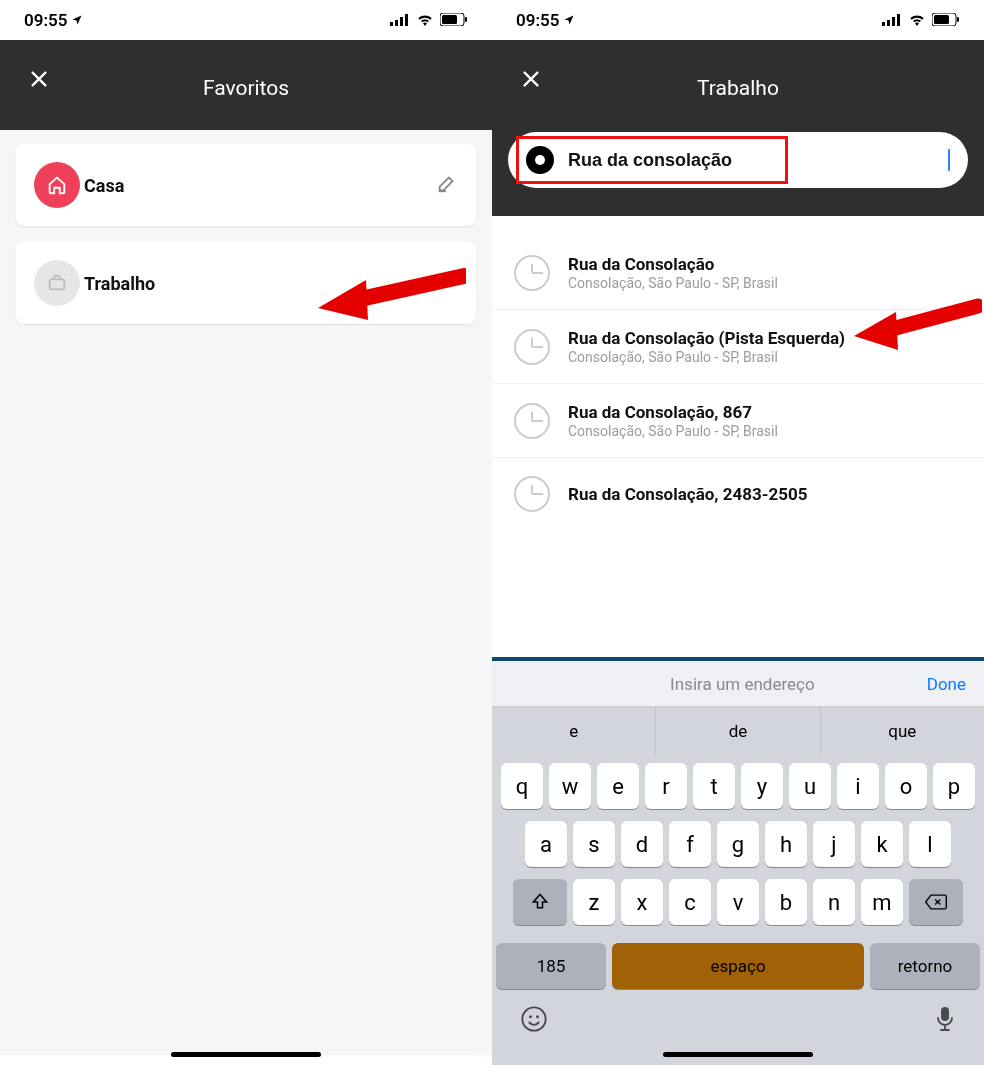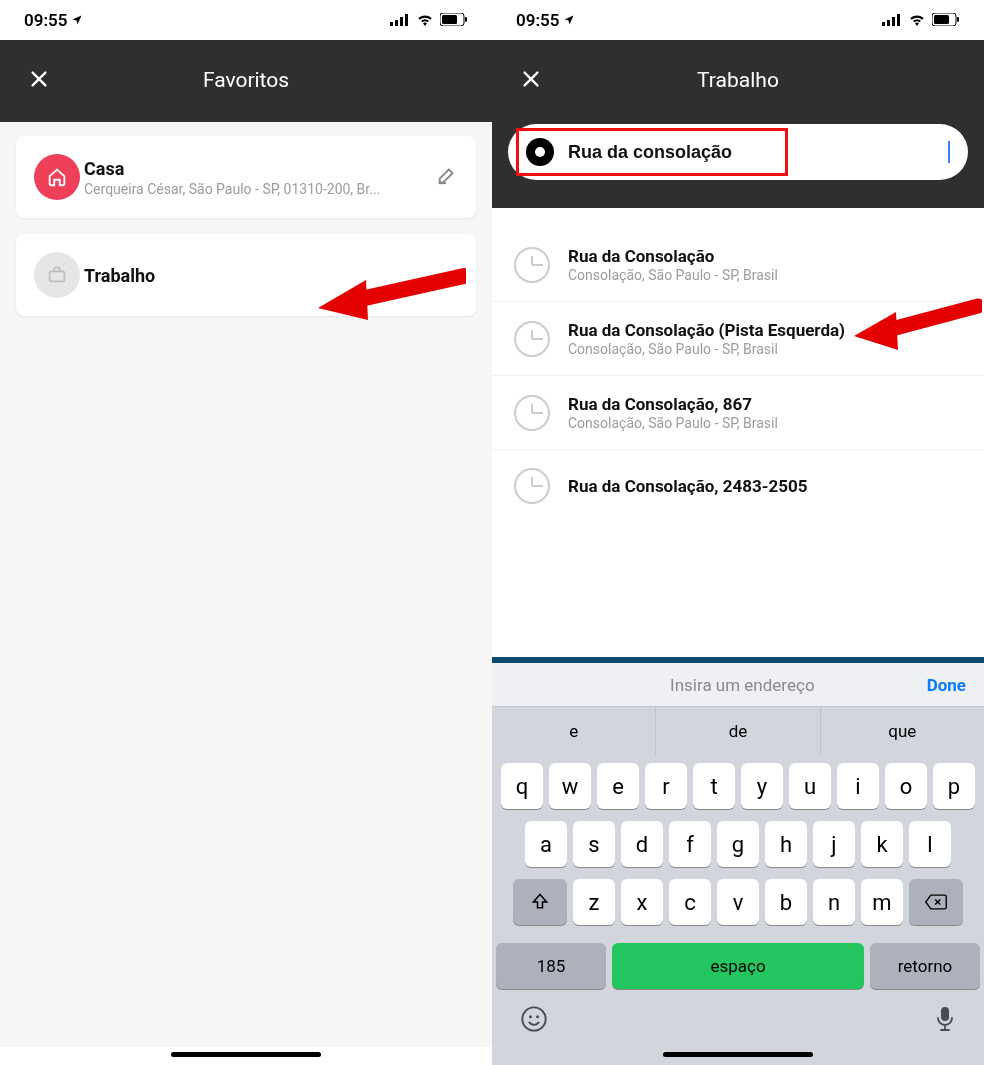--- a/index.html
+++ b/index.html
@@ -26,21 +26,21 @@
     padding: 0 24px;
     font-size: 17px;
     font-weight: 600;
     color: #000;
   }
   .status-left { display: flex; align-items: center; gap: 4px; }
   .status-right { display: flex; align-items: center; gap: 6px; }
   .header-dark {
     background: #2f2f2f;
     color: #fff;
-    padding: 24px 20px 34px;
+    padding: 32px 20px 34px;
     position: relative;
   }
   .close-x {
     position: absolute;
     left: 28px;
     top: 28px;
     width: 28px; height: 28px;
     cursor: pointer;
     color: #fff;
   }
@@ -135,43 +135,43 @@
   .res-sub { font-size:14px; color:#9c9c9c; margin-top:1px; }
 
   
   .kb-area {
     position:absolute; bottom:0; left:0; right:0;
     background:#d2d5db;
   }
   .kb-toolbar {
     background:#eef0f3; height:50px;
     display:flex; align-items:center; justify-content:space-between;
-    padding:0 18px; border-top:6px solid #0c4a6e; border-bottom:1px solid #c7c7cc;
+    padding:0 18px; border-top:4px solid #0c4a6e; border-bottom:1px solid #c7c7cc;
     font-size:17px;
   }
   .kb-hint { flex:1; text-align:center; color:#8a8a8e; }
-  .kb-done { color:#0a7cff; font-weight:700; }
+  .kb-done { color:#0a7cff; font-weight:400; }
   .kb-suggest {
     background:#d2d5db; height:48px; display:flex;
   }
   .sug { flex:1; display:flex; align-items:center; justify-content:center; font-size:17px; color:#000; border-right:1px solid #bfc3c9;}
   .sug:last-child { border-right:none; }
   .kb-rows { padding:8px 4px 6px; }
   .kb-row { display:flex; justify-content:center; gap:6px; margin-bottom:12px; }
   .key {
     background:#fff; border-radius:6px; box-shadow:0 1px 0 #888;
     height:46px; flex:1; max-width:42px;
     display:flex; align-items:center; justify-content:center;
     font-size:22px; color:#000;
   }
   .key-shift, .key-bksp { background:#acb1bb; color:#000; max-width:54px; flex:1.3; font-size:18px;}
   .kb-row-bottom { display:flex; gap:6px; padding:0 4px 10px; }
   .key-123, .key-ret { background:#acb1bb; border-radius:6px; box-shadow:0 1px 0 #888; height:46px; display:flex; align-items:center; justify-content:center; font-size:17px; }
   .key-123 { width:110px; }
-  .key-space { background:#22c55e; border-radius:6px; box-shadow:0 1px 0 #888; height:46px; flex:1; display:flex; align-items:center; justify-content:center; font-size:17px;}
+  .key-space { background:#a16207; border-radius:6px; box-shadow:0 1px 0 #888; height:46px; flex:1; display:flex; align-items:center; justify-content:center; font-size:17px;}
   .key-ret { width:110px; }
   .kb-footer { display:flex; justify-content:space-between; align-items:center; padding:6px 28px 26px; }
   .emoji-ic, .mic-ic { font-size:26px; color:#4b4b4f; }
   .home-ind {
     position:absolute; bottom:8px; left:50%; transform:translateX(-50%);
     width:150px; height:5px; border-radius:3px; background:#000;
   }
 
   
   .arrow {
@@ -228,21 +228,20 @@
 
   <div class="fav-list">
     <div class="fav-card">
       <div class="icon-circle ic-home">
         <svg width="22" height="22" viewBox="0 0 24 24">
             <path d="M4 11l8-7 8 7v9a1 1 0 01-1 1h-4v-6h-6v6H5a1 1 0 01-1-1v-9z" fill="none" stroke="#fff" stroke-width="2"></path>
           </svg>
       </div>
       <div class="fav-text">
         <div class="fav-title">Casa</div>
-        <div class="fav-sub">Cerqueira César, São Paulo - SP, 01310-200, Br...</div>
       </div>
       <span class="edit-pencil">
         <svg width="22" height="22" viewBox="0 0 24 24">
             <path d="M4 20h4l10-10-4-4L4 16v4zM14 6l4 4" fill="none" stroke="#888" stroke-width="2"></path>
             <path d="M3 21h8" stroke="#888" stroke-width="2"></path>
           </svg>
       </span>
     </div>
 
     <div class="fav-card">

